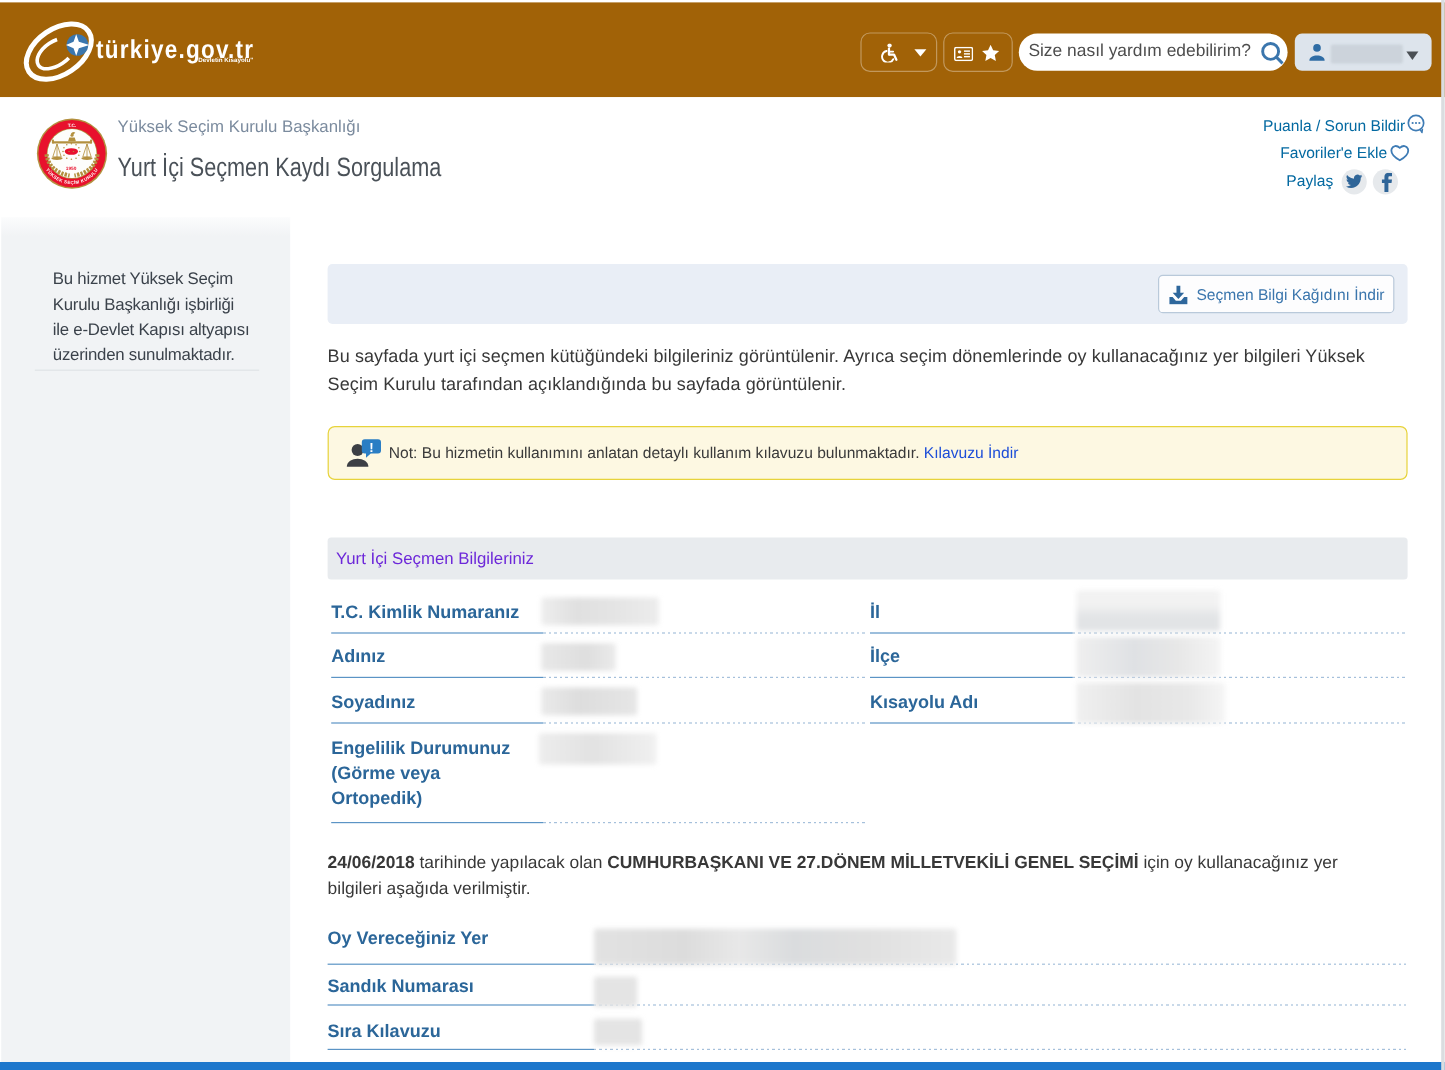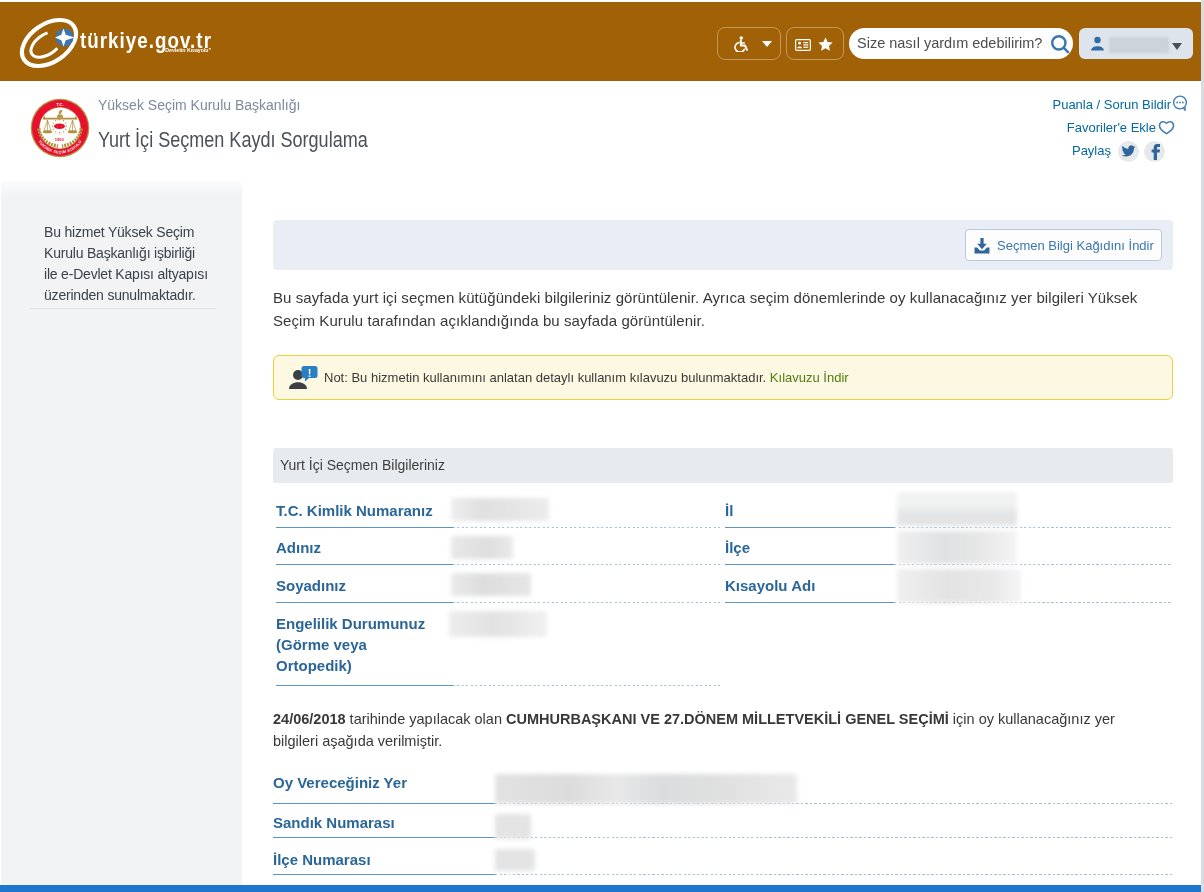--- a/index.html
+++ b/index.html
@@ -26,22 +26,22 @@
 #sidebar .txt { position:absolute; left:43px; top:41px; font-size:14px; line-height:21px; color:#3b424b; letter-spacing:-0.2px; }
 #sidebar hr { position:absolute; left:28px; top:127px; width:187px; border:none; border-top:1px solid #dfe3e7; }
 
 
 #content { position:absolute; left:242px; top:181px; width:820px; height:704px; background:#fff; }
 #toolbar { position:absolute; left:31px; top:39px; width:900px; height:50px; background:#e9eef6; border-radius:4px; }
 #dlbtn { position:absolute; left:692px; top:9px; width:197px; height:32px; background:#fdfdfe; border:1px solid #b9c9da; border-radius:4px; color:#3b76ad; font-size:13px; line-height:31px; padding:0 0 0 31px; }
 .para { position:absolute; color:#383838; font-size:15px; line-height:23px; white-space:nowrap; }
 #notebox { position:absolute; left:31px; top:174px; width:900px; height:45px; background:#fdf8e2; border:1px solid #e7d33b; border-radius:6px; }
 #notebox .ntext { position:absolute; left:50px; top:14px; font-size:13px; color:#3a3a3a; white-space:nowrap; }
-#notebox .ntext a { color:#4d7c0f; text-decoration:none; }
-#secthead { position:absolute; left:31px; top:267px; width:900px; height:35px; background:#e8ebee; border-radius:3px; color:#404040; font-size:14px; line-height:35px; padding-left:7px; }
+#notebox .ntext a { color:#1d4ed8; text-decoration:none; }
+#secthead { position:absolute; left:31px; top:267px; width:900px; height:35px; background:#e8ebee; border-radius:3px; color:#6d28d9; font-size:14px; line-height:35px; padding-left:7px; }
 
 
 .lbl { position:absolute; color:#2b6699; font-size:15px; font-weight:bold; white-space:nowrap; }
 .solid { position:absolute; height:1px; background:#5b94c5; }
 .dot { position:absolute; height:1px; background-image:repeating-linear-gradient(90deg,#a5c0db 0px,#a5c0db 2px,rgba(0,0,0,0) 2px,rgba(0,0,0,0) 4.5px); }
 .blur { position:absolute; filter:blur(2px); border-radius:2px; }
 
 
 #footline { position:absolute; left:0; top:885px; width:1204px; height:7px; background:#1d77cc; }
 #rightedge { position:absolute; right:0; top:0; width:3px; height:892px; background:#dadde0; }
@@ -177,21 +177,21 @@
     <div class="lbl" style="left:31px;top:593px;">Oy Vereceğiniz Yer</div>
     <div class="solid" style="left:31px;top:622px;width:222px;"></div>
     <div class="dot" style="left:253px;top:622px;width:677px;"></div>
     <div class="blur" style="left:253px;top:593px;width:302px;height:30px;background:linear-gradient(90deg,#e2e2e2,#dcdcdc 25%,#e8e8e8 40%,#dadcde 55%,#e0e0e0 75%,#e9e9e9);"></div>
 
     <div class="lbl" style="left:31px;top:633px;">Sandık Numarası</div>
     <div class="solid" style="left:31px;top:656px;width:222px;"></div>
     <div class="dot" style="left:253px;top:656px;width:677px;"></div>
     <div class="blur" style="left:253px;top:633px;width:36px;height:25px;background:#e4e4e4;"></div>
 
-    <div class="lbl" style="left:31px;top:670px;">İlçe Numarası</div>
+    <div class="lbl" style="left:31px;top:670px;">Sıra Kılavuzu</div>
     <div class="solid" style="left:31px;top:693px;width:222px;"></div>
     <div class="dot" style="left:253px;top:693px;width:677px;"></div>
     <div class="blur" style="left:253px;top:668px;width:40px;height:22px;background:#e4e4e4;"></div>
   </div>
 
   <svg class="abs" style="left:30px;top:98px" width="60" height="60" viewBox="0 0 120 120">
     <circle cx="60" cy="60" r="58.5" fill="#b3903f"></circle>
     <circle cx="60" cy="60" r="56" fill="#e8112d"></circle>
     <circle cx="60" cy="60" r="42" fill="#b3903f"></circle>
     <circle cx="60" cy="60" r="40.8" fill="#fdfdfb"></circle>

